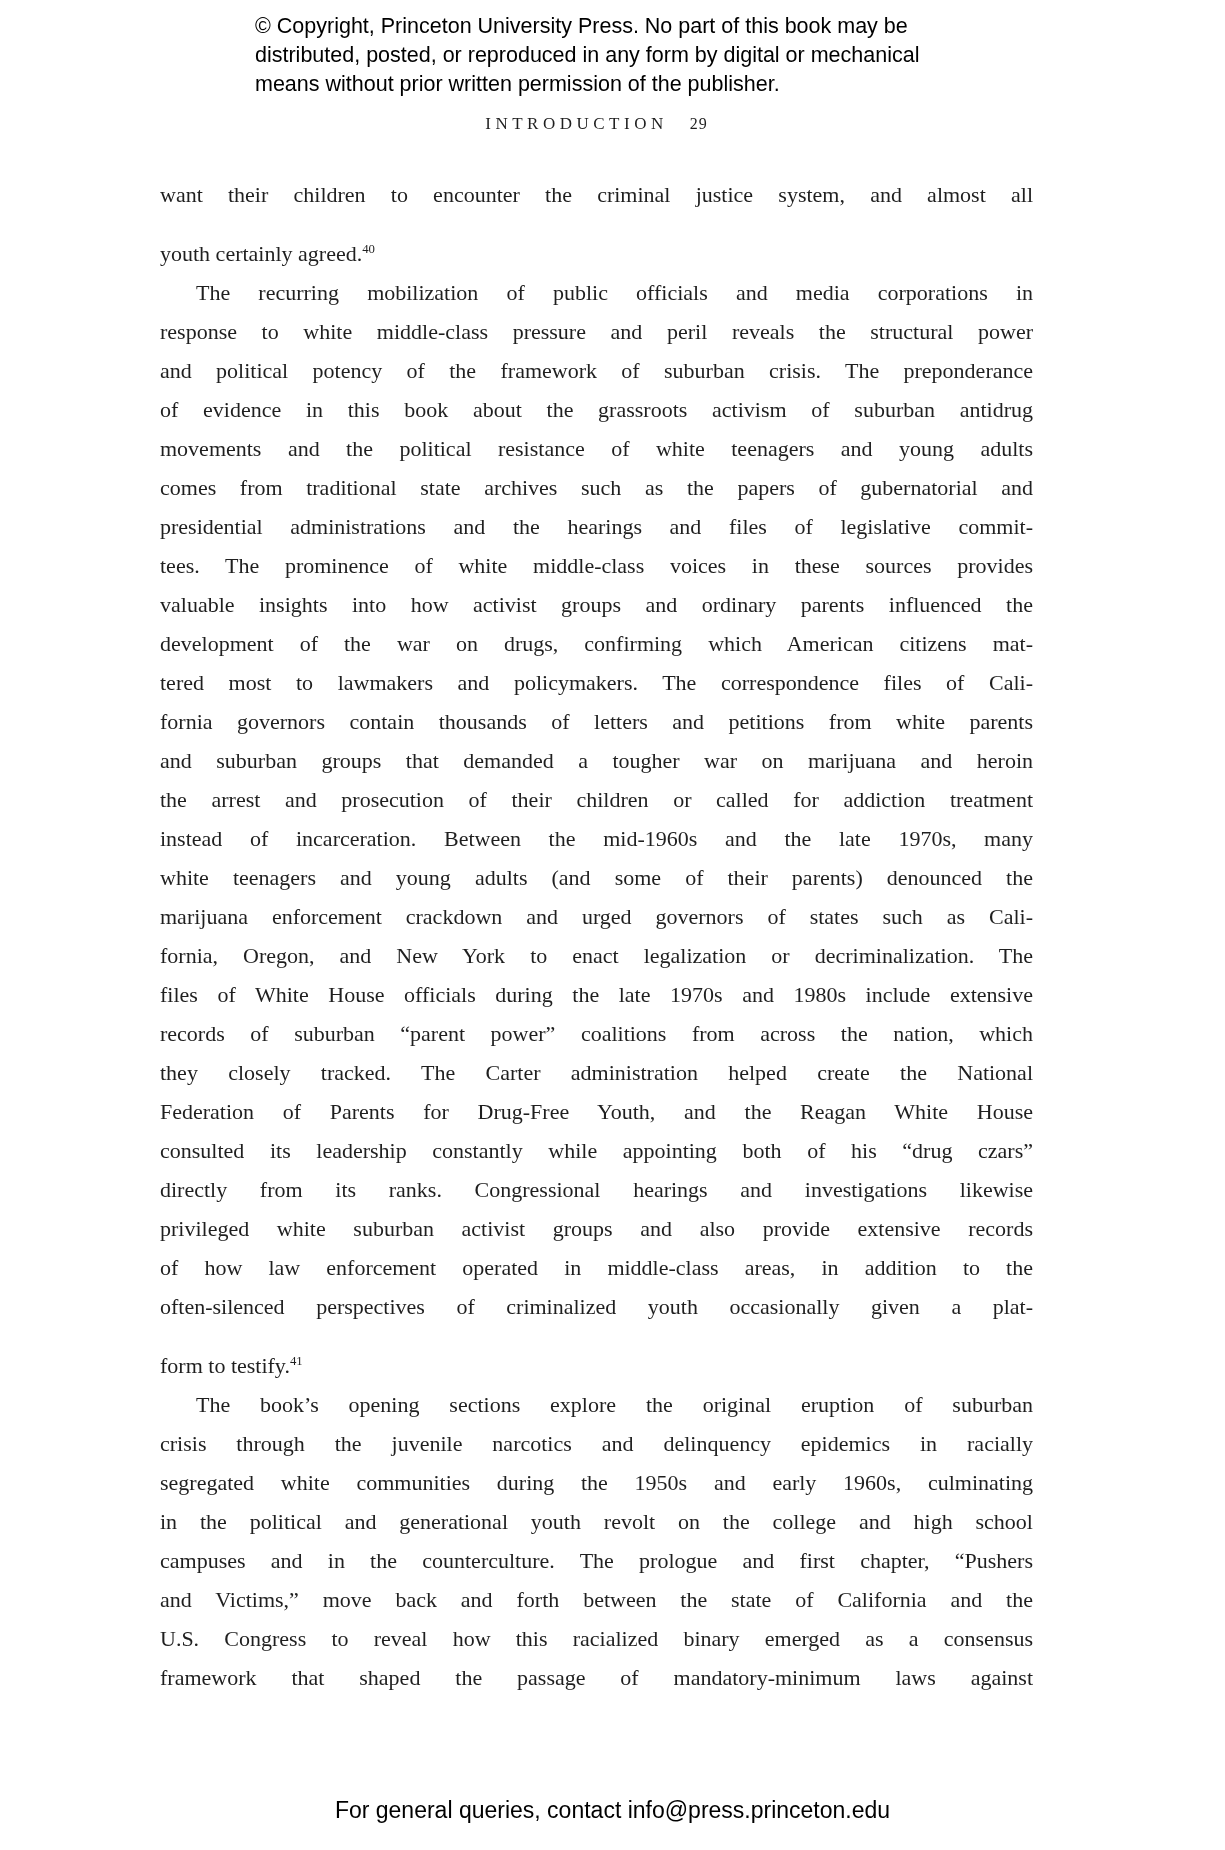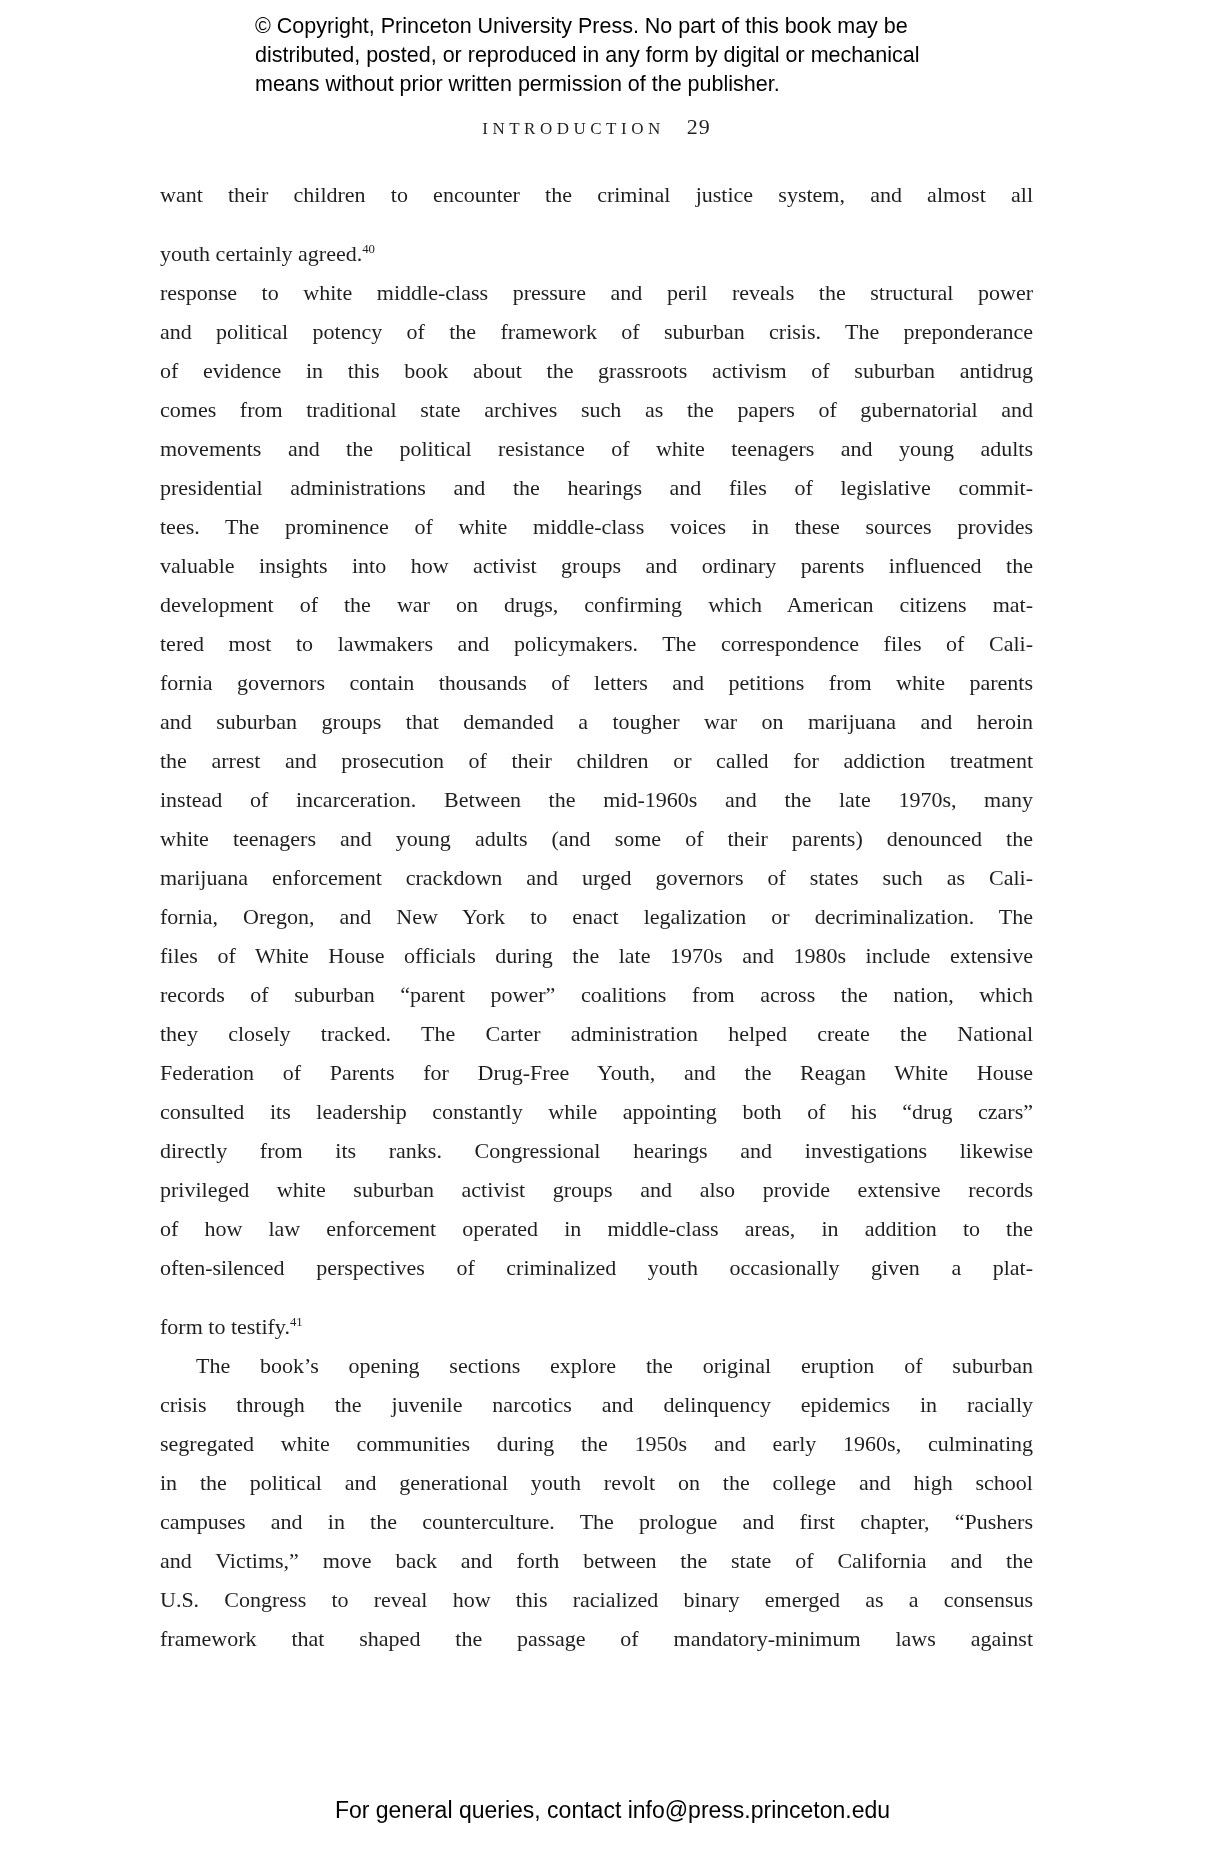--- a/index.html
+++ b/index.html
@@ -33,21 +33,21 @@
     color: #1f1f1f;
     white-space: nowrap;
   }
   .running-head .head-title {
     letter-spacing: 4.5px;
     text-transform: uppercase;
   }
   .running-head .head-page {
     margin-left: 22px;
     letter-spacing: 1px;
-    font-size: 22px;
+    font-size: 16px;
   }
   .body-text {
     position: absolute;
     left: 160px;
     top: 175px;
     width: 873px;
     font-family: "Liberation Serif", serif;
     font-size: 22px;
     line-height: 39px;
     color: #1f1f1f;
@@ -93,25 +93,26 @@
     <div>means without prior written permission of the publisher.</div>
   </div>
 
   <div class="running-head">
     <span class="head-title">INTRODUCTION</span><span class="head-page">29</span>
   </div>
 
   <div class="body-text">
       <div class="line">want their children to encounter the criminal justice system, and almost all</div>
       <div class="line para-end">youth certainly agreed.<sup>40</sup></div>
+      <div class="line indent">The recurring mobilization of public officials and media corporations in</div>
       <div class="line">response to white middle-class pressure and peril reveals the structural power</div>
       <div class="line">and political potency of the framework of suburban crisis. The preponderance</div>
       <div class="line">of evidence in this book about the grassroots activism of suburban antidrug</div>
+      <div class="line">movements and the political resistance of white teenagers and young adults</div>
       <div class="line">comes from traditional state archives such as the papers of gubernatorial and</div>
-      <div class="line">movements and the political resistance of white teenagers and young adults</div>
       <div class="line">presidential administrations and the hearings and files of legislative commit-</div>
       <div class="line">tees. The prominence of white middle-class voices in these sources provides</div>
       <div class="line">valuable insights into how activist groups and ordinary parents influenced the</div>
       <div class="line">development of the war on drugs, confirming which American citizens mat-</div>
       <div class="line">tered most to lawmakers and policymakers. The correspondence files of Cali-</div>
       <div class="line">fornia governors contain thousands of letters and petitions from white parents</div>
       <div class="line">and suburban groups that demanded a tougher war on marijuana and heroin</div>
       <div class="line">the arrest and prosecution of their children or called for addiction treatment</div>
       <div class="line">instead of incarceration. Between the mid-1960s and the late 1970s, many</div>
       <div class="line">white teenagers and young adults (and some of their parents) denounced the</div>

